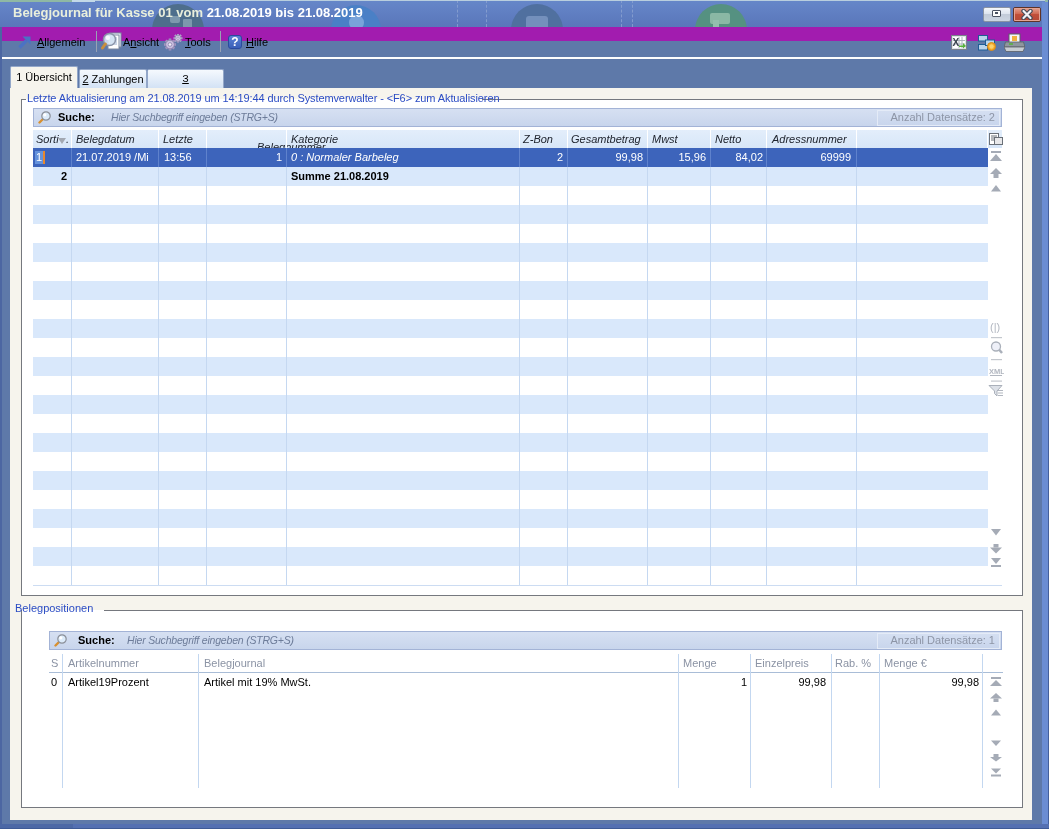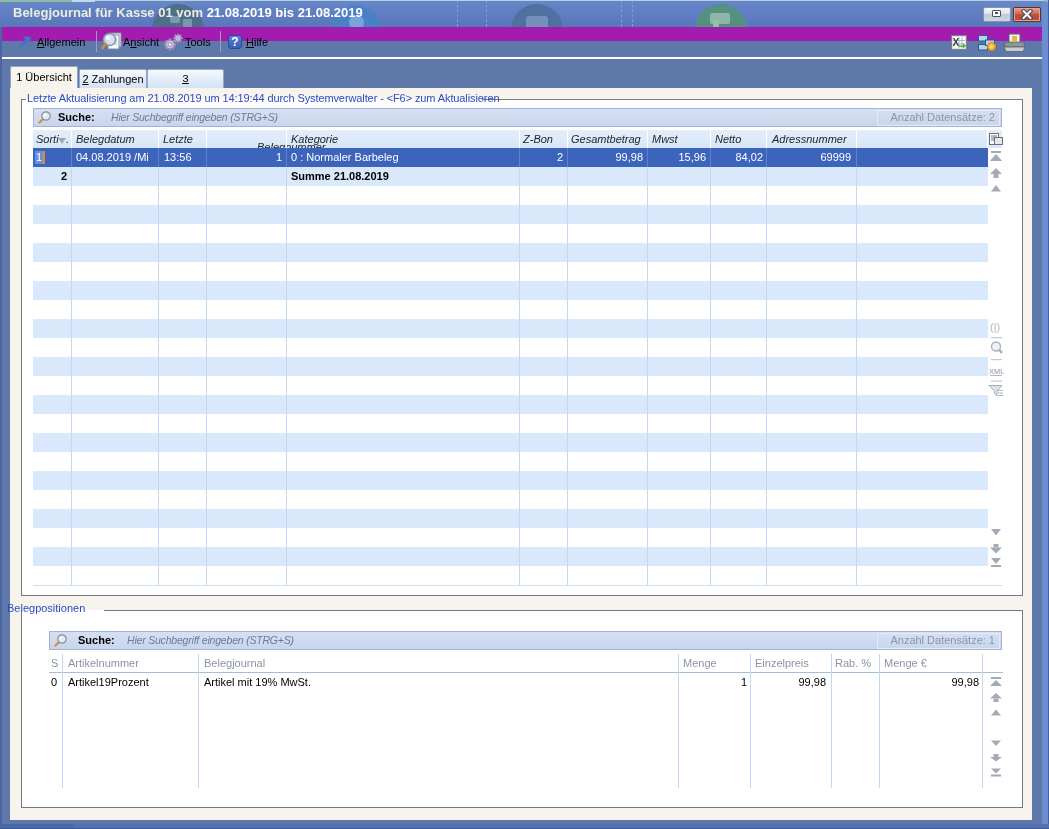--- a/index.html
+++ b/index.html
@@ -188,24 +188,24 @@
     <line x1="2" y1="3" x2="8" y2="3" stroke="#6a7078"></line>
     <line x1="2" y1="5" x2="8" y2="5" stroke="#6a7078"></line>
     <line x1="2" y1="7" x2="8" y2="7" stroke="#6a7078"></line>
     <rect x="5.5" y="4.5" width="8" height="7" fill="#e8e8ea" stroke="#6a7078"></rect>
   </svg>
 </div>
 
 <div class="abs" style="left:33px;top:148px;width:955px;height:19px;background:#3d64bb;color:#fff;">
   <div class="abs" style="left:2px;top:3px;width:8px;height:13px;background:#6492dc;text-align:center;line-height:13px;">1</div>
   <div class="abs" style="left:10px;top:3px;width:2px;height:13px;background:#e8882e;"></div>
-  <div class="lbl" style="left:43px;top:3px;">04.08.2019 /Mi</div>
+  <div class="lbl" style="left:43px;top:3px;">21.07.2019 /Mi</div>
   <div class="lbl" style="left:131px;top:3px;">13:56</div>
   <div class="abs r" style="left:173px;top:3px;width:76px;">1</div>
-  <div class="lbl" style="left:258px;top:3px;">0 : Normaler Barbeleg</div>
+  <div class="lbl" style="left:258px;top:3px;font-style:italic;">0 : Normaler Barbeleg</div>
   <div class="abs r" style="left:486px;top:3px;width:44px;">2</div>
   <div class="abs r" style="left:534px;top:3px;width:76px;">99,98</div>
   <div class="abs r" style="left:614px;top:3px;width:59px;">15,96</div>
   <div class="abs r" style="left:677px;top:3px;width:53px;">84,02</div>
   <div class="abs r" style="left:733px;top:3px;width:85px;">69999</div>
   <div class="selsep" style="left:38px;"></div>
   <div class="selsep" style="left:125px;"></div>
   <div class="selsep" style="left:173px;"></div>
   <div class="selsep" style="left:253px;"></div>
   <div class="selsep" style="left:486px;"></div>
@@ -257,21 +257,21 @@
   <rect x="2" y="225" width="12" height="1" fill="#b2b7c0"></rect>
   <rect x="3" y="230.5" width="11" height="1.2" fill="#c3c7cd"></rect>
   <path d="M1 235.5 L14 235.5 L9 241 L9 246 L6.5 243.5 L6.5 241 Z" fill="#dde1e8" stroke="#aab0ba"></path>
   <rect x="10" y="240" width="5" height="1" fill="#b2b7c0"></rect>
   <rect x="10" y="242.5" width="5" height="1" fill="#b2b7c0"></rect>
   <rect x="10" y="245" width="5" height="1" fill="#b2b7c0"></rect>
 </svg>
 
 <div class="abs" style="left:21px;top:610px;width:1000px;height:197px;background:#fff;border:1px solid #75787e;border-top:none;"></div>
 <div class="abs" style="left:104px;top:610px;width:918px;height:1px;background:#75787e;"></div>
-<div class="lbl" style="left:7px;top:602px;color:#2b4cc4;">Belegpositionen</div>
+<div class="lbl" style="left:15px;top:602px;color:#2b4cc4;">Belegpositionen</div>
 
 <div class="abs" style="left:49px;top:631px;width:951px;height:17px;background:linear-gradient(#d6e0f2,#c8d5ec);border:1px solid #a3b3d6;">
   <svg class="abs" style="left:4px;top:2px;" width="14" height="13" viewBox="0 0 14 13">
     <path d="M4.5 8.5 L1.5 11.5" stroke="#d89030" stroke-width="2.4" stroke-linecap="round"></path>
     <circle cx="8" cy="5" r="4.2" fill="#dcebfa" stroke="#8a8f98" stroke-width="1.2"></circle>
     <circle cx="6.8" cy="3.8" r="1.6" fill="#fff"></circle>
   </svg>
   <div class="lbl" style="left:28px;top:2px;font-weight:bold;color:#000;">Suche:</div>
   <div class="lbl" style="left:77px;top:2px;font-style:italic;color:#6d7c99;font-size:10.5px;letter-spacing:-0.2px;">Hier Suchbegriff eingeben (STRG+S)</div>
   <div class="abs" style="right:1px;top:0.5px;width:121px;height:14.5px;border:1px solid #e4ebf7;"></div>

